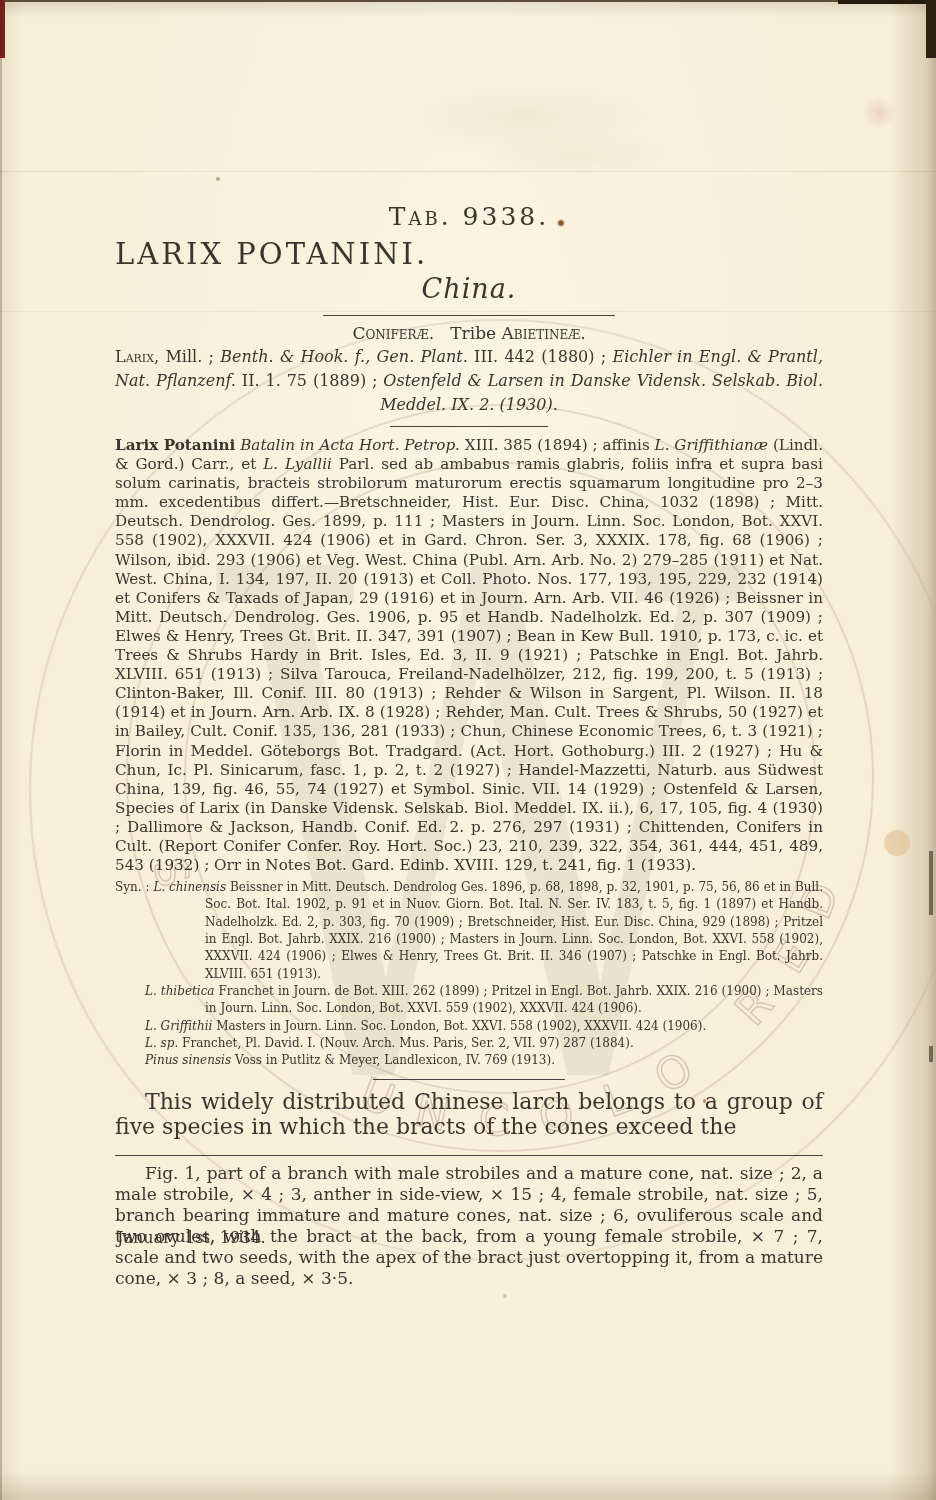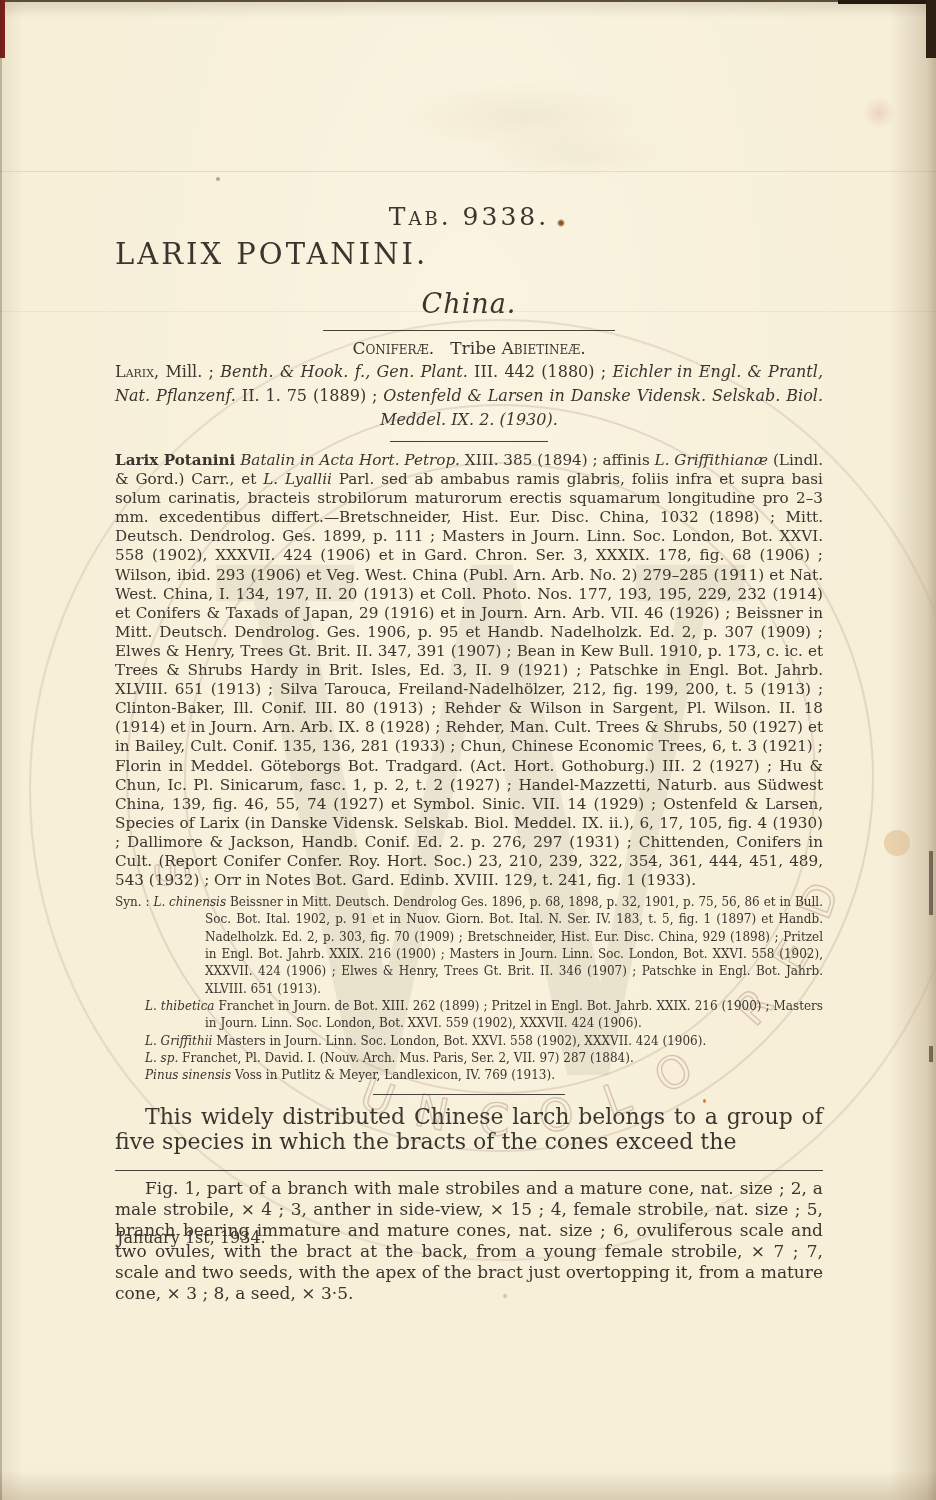--- a/index.html
+++ b/index.html
@@ -10,21 +10,21 @@
       radial-gradient(ellipse at 50% 28%, rgba(255,253,244,0.35), rgba(255,253,244,0) 62%),
       linear-gradient(to right, rgba(110,85,50,0.10) 0%, rgba(110,85,50,0) 2.5%, rgba(110,85,50,0) 95%, rgba(120,90,55,0.22) 99%, rgba(95,70,40,0.35) 100%),
       linear-gradient(to bottom, rgba(80,60,35,0.16) 0%, rgba(80,60,35,0) 1.2%, rgba(80,60,35,0) 98%, rgba(110,85,50,0.22) 100%);
     font-family:"DejaVu Serif", serif;
     color:#3a352f;
   }
   .wm{position:absolute;left:0;top:0;z-index:1;}
   .content{position:absolute;left:115px;top:12px;width:708px;z-index:2;}
   .tab-line{margin-top:190px;text-align:center;font-size:25px;letter-spacing:3px;font-variant:small-caps;}
   .main-title{margin-top:6px;text-align:left;font-size:29px;letter-spacing:3px;}
-  .china{margin-top:17px;text-align:center;font-size:27px;font-style:italic;letter-spacing:1px;}
+  .china{margin-top:2px;text-align:center;font-size:27px;font-style:italic;letter-spacing:1px;}
   .rule{border:0;border-top:1.8px solid #46413a;}
   .rule1{width:292px;margin:11px auto 7px;}
   .rule2{width:158px;border-top-width:1.6px;margin:9px auto 9px;}
   .rule3{width:192px;border-top-width:1.6px;margin:10px auto 9px;}
   .rule4{width:100%;margin:9px 0 7px;}
   .family-line{text-align:center;font-size:17px;}
   .sc{font-variant:small-caps;}
   .it{font-style:italic;}
   .bd{font-weight:bold;}
   .citation{font-size:16px;line-height:24px;text-align:justify;text-align-last:center;margin-top:2px;}

